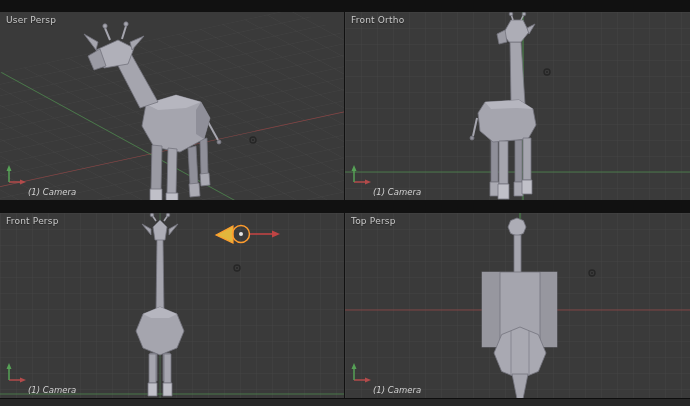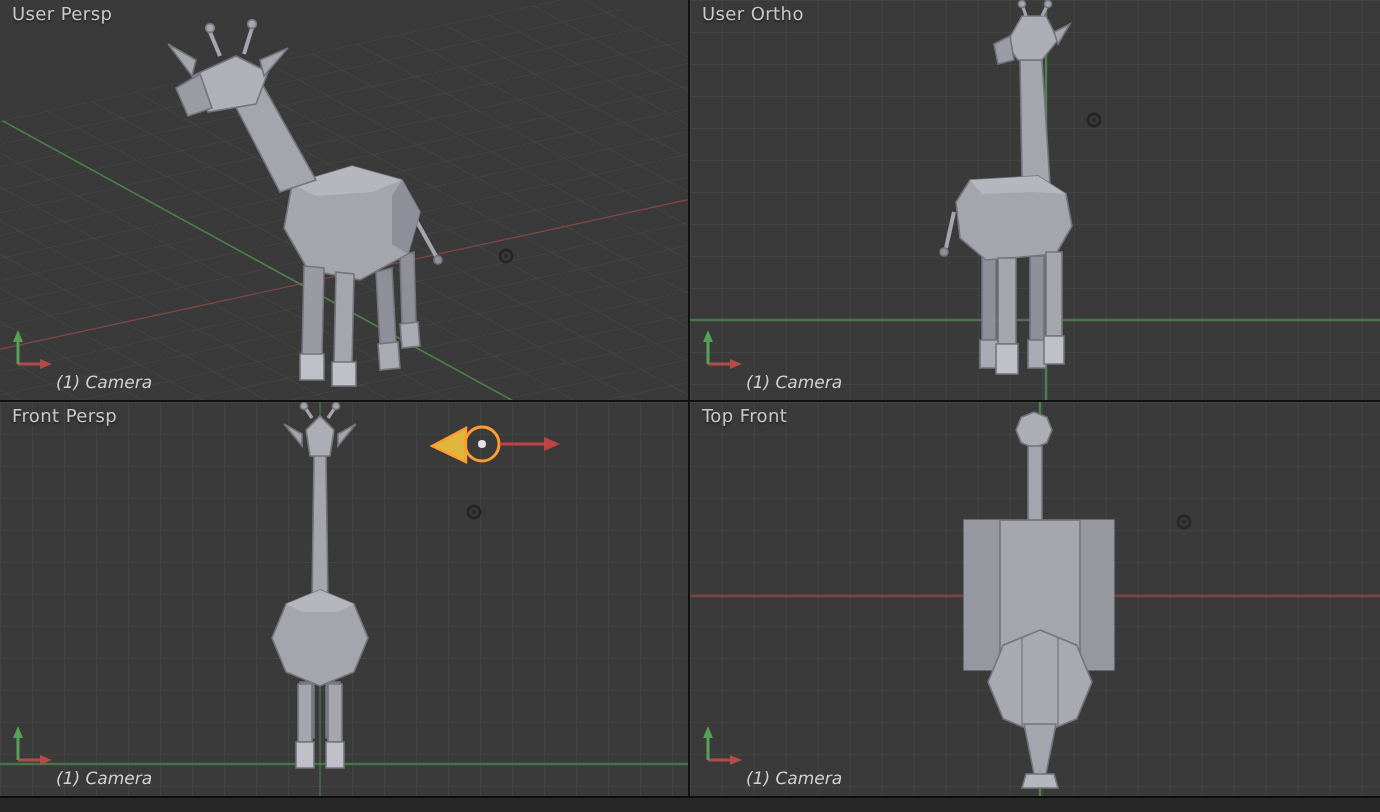--- a/index.html
+++ b/index.html
@@ -1,20 +1,20 @@
 <!DOCTYPE html>
 <html><head>
 <meta charset="utf-8">
 <style>
   html,body{margin:0;padding:0;background:#141414;}
   .stage{position:relative;width:690px;height:406px;background:#141414;overflow:hidden;
          font-family:"DejaVu Sans","Liberation Sans",sans-serif;}
   .quad{display:grid;grid-template-columns:344px 345px;grid-template-rows:200px 197px;
         gap:1px;width:690px;height:398px;background:#111;}
-  .viewport{position:relative;background:#3a3a3a;overflow:hidden;}
+  .viewport{position:relative;background:#3a3a3a;overflow:hidden;margin-top:12px;}
   svg.scene{position:absolute;left:0;top:0;display:block;}
   .vp-label{position:absolute;top:3px;left:6px;font-size:9px;color:#c9c9c9;letter-spacing:.2px;
             text-shadow:0 1px 1px rgba(0,0,0,.4);}
   .camera-label{position:absolute;bottom:3px;left:28px;font-size:8.5px;color:#d2d2d2;font-style:italic;}
   .axis-gizmo{position:absolute;left:5px;bottom:13px;}
   .footer{height:7px;background:#272727;border-top:1px solid #0e0e0e;}
 </style>
 </head>
 <body>
 
@@ -116,21 +116,21 @@
           <circle cx="166" cy="2" r="1.8" fill="#a5a5ae"></circle>
           <line x1="176" y1="8" x2="179" y2="2" stroke="#a5a5ae" stroke-width="1.6"></line>
           <circle cx="179" cy="2" r="1.8" fill="#a5a5ae"></circle>
 
           <polygon points="154,129 163,129 163,172 154,172" fill="#a5a5ae"></polygon>
           <polygon points="153,172 164,172 164,187 153,187" fill="#c0c0c8"></polygon>
           <polygon points="178,126 186,126 186,168 178,168" fill="#a5a5ae"></polygon>
           <polygon points="177,168 187,168 187,182 177,182" fill="#c0c0c8"></polygon>
         </g>
       </svg>
-      <span class="vp-label">User Ortho</span>
+      <span class="vp-label">Front Ortho</span>
       <svg class="axis-gizmo" width="24" height="24">
         <line x1="4" y1="19" x2="15" y2="19" stroke="#b34b4b" stroke-width="1.5"></line>
         <polygon points="15,16.5 21,19 15,21.5" fill="#b34b4b"></polygon>
         <line x1="4" y1="19" x2="4" y2="8" stroke="#56a156" stroke-width="1.5"></line>
         <polygon points="1.5,8 4,2 6.5,8" fill="#56a156"></polygon>
       </svg>
       <span class="camera-label">(1) Camera</span>
     </div>
 
     <div class="viewport">
@@ -216,21 +216,21 @@
           <line x1="195" y1="59" x2="195" y2="134" stroke="#74747d"></line>
 
           <polygon points="175,114 193.4,121.6 201,140 193.4,158.4 175,166 156.6,158.4 149,140 156.6,121.6" fill="#a9a9b2"></polygon>
           <line x1="166" y1="118" x2="166" y2="162" stroke="#74747d" stroke-width="0.6"></line>
           <line x1="184" y1="118" x2="184" y2="162" stroke="#74747d" stroke-width="0.6"></line>
 
           <polygon points="167,161 183,161 178,186 172,186" fill="#a5a5ae"></polygon>
           <polygon points="168,186 182,186 184,193 166,193" fill="#b6b6bf"></polygon>
         </g>
       </svg>
-      <span class="vp-label">Top Front</span>
+      <span class="vp-label">Top Persp</span>
       <svg class="axis-gizmo" width="24" height="24">
         <line x1="4" y1="19" x2="15" y2="19" stroke="#b34b4b" stroke-width="1.5"></line>
         <polygon points="15,16.5 21,19 15,21.5" fill="#b34b4b"></polygon>
         <line x1="4" y1="19" x2="4" y2="8" stroke="#56a156" stroke-width="1.5"></line>
         <polygon points="1.5,8 4,2 6.5,8" fill="#56a156"></polygon>
       </svg>
       <span class="camera-label">(1) Camera</span>
     </div>
 
   </div>

